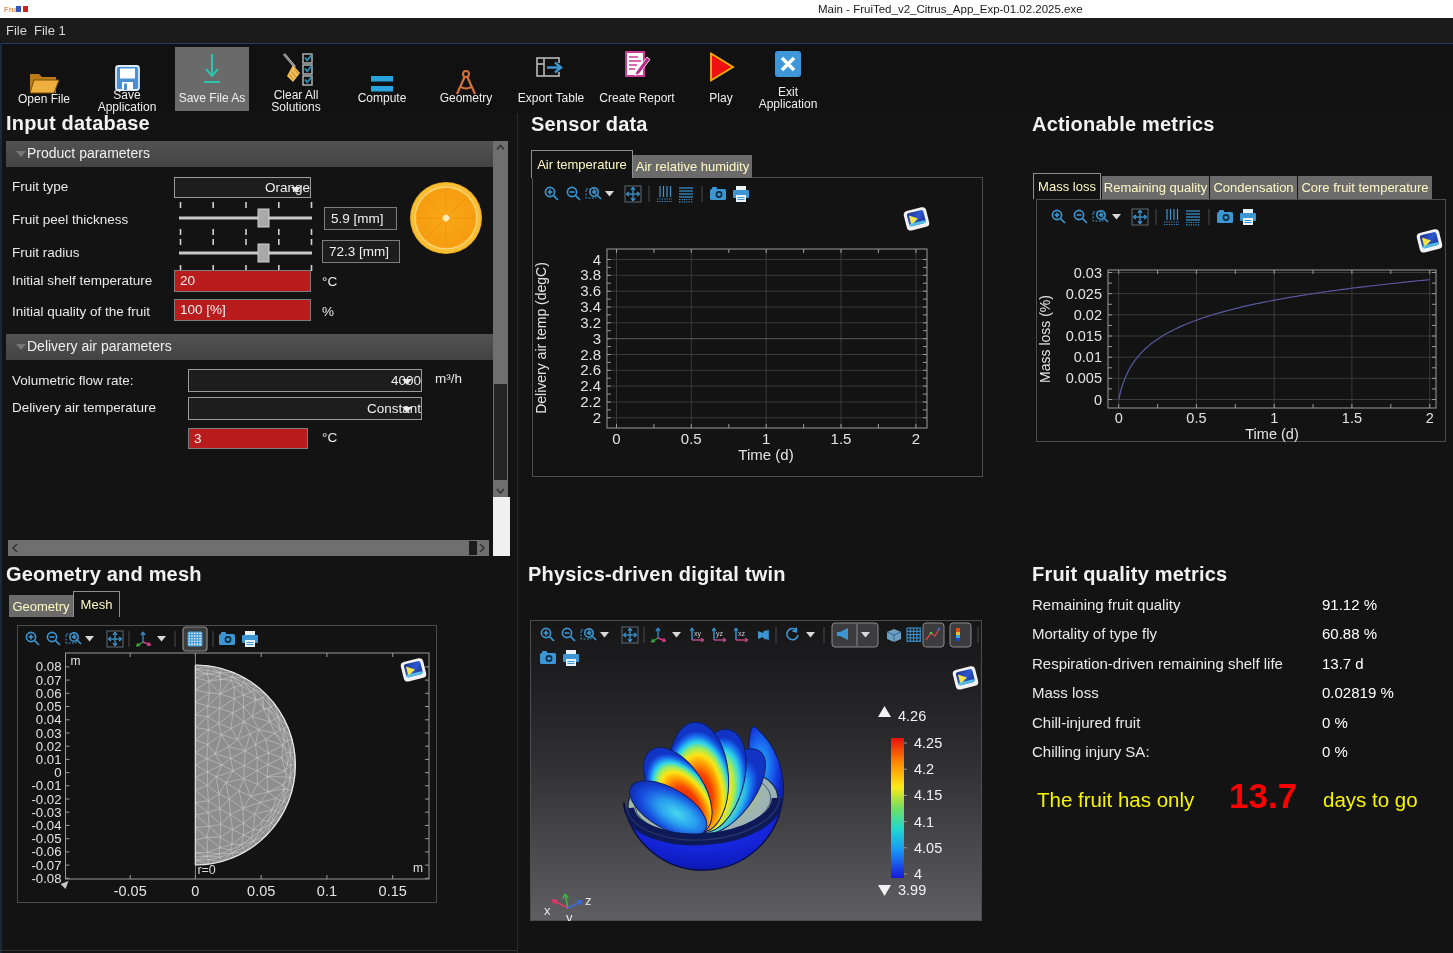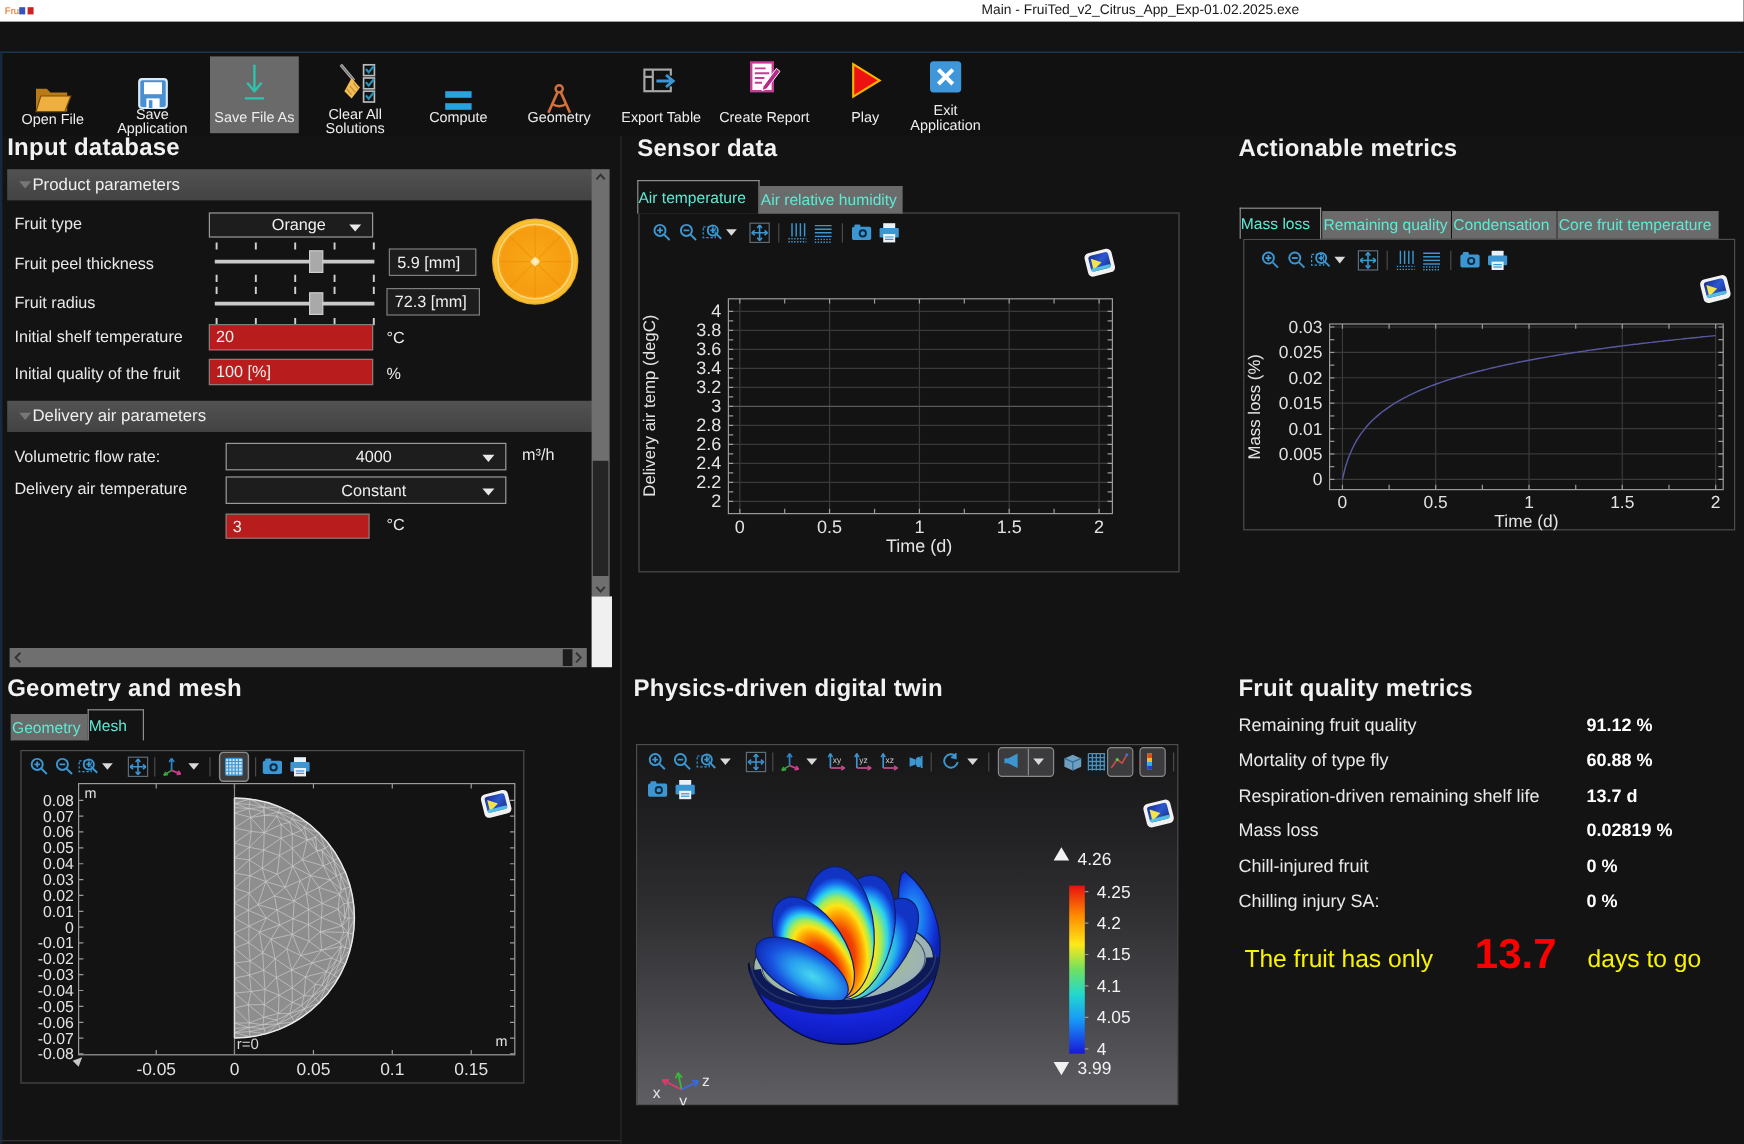--- a/index.html
+++ b/index.html
@@ -10,48 +10,52 @@
 .titlebar span{position:absolute;left:818px;top:1px;white-space:nowrap}
 .menubar{left:0;top:18px;width:1453px;height:25px;background:#1b1b1b;color:#d8d8d8;
  font-size:13px;line-height:25px}
 .menubar span{position:absolute;top:0}
 .toolbar{left:0;top:43px;width:1453px;height:70px;background:#111112;border-top:1px solid #1f4063}
 .tbtn{position:absolute;text-align:center;color:#eee;font-size:12px;line-height:11.5px}
 .sfas{position:absolute;left:175px;top:47px;width:74px;height:64px;background:#6a6a6a}
 h2{position:absolute;color:#f2f2f2;font-size:20px;font-weight:bold;white-space:nowrap;
  letter-spacing:0.2px}
 .panel{position:absolute;border:1px solid #4d4d4d}
-.tab{position:absolute;font-size:13px;color:#5eead4;white-space:nowrap}
+.tab{position:absolute;font-size:13px;color:#fef9c3;text-align:center;white-space:nowrap}
 .tab.on{background:#131313;border:1px solid #8f8f8f;border-bottom:none;z-index:3}
 .tab.off{background:#6b6b6b;border:1px solid #6b6b6b;border-bottom:none;z-index:2}
 .shead{position:absolute;background:linear-gradient(#525252,#434343);color:#efefef;
  font-size:14px;line-height:25px}
 .shead i{position:absolute;left:10px;top:10px;width:0;height:0;font-style:normal;
  border-left:5px solid transparent;border-right:5px solid transparent;border-top:6px solid #777}
 .lbl{position:absolute;color:#e9e9e9;font-size:13.5px;white-space:nowrap}
 .inp{position:absolute;background:#b91c1c;border:1px solid #7e7e7e;color:#efefef;
  font-size:13.5px;padding-left:5px}
 .combo{position:absolute;background:#1d1d1d;border:1px solid #9a9a9a;color:#efefef;
- font-size:13.5px;text-align:center;padding-left:13px}
+ font-size:13.5px;text-align:right;padding-left:13px}
 .combo b{position:absolute;right:9px;top:45%;width:0;height:0;font-weight:normal;
  border-left:5px solid transparent;border-right:5px solid transparent;border-top:6px solid #e8e8e8}
 .vbox{position:absolute;background:#1d1d1d;border:1px solid #7e7e7e;color:#efefef;
  font-size:13.5px;padding-left:6px}
 .metr{position:absolute;color:#e9e9e9;font-size:15px;white-space:nowrap}
-.metv{position:absolute;color:#fff;font-size:15px;font-weight:bold;white-space:nowrap}
+.metv{position:absolute;color:#fff;font-size:15px;font-weight:normal;white-space:nowrap}
 </style></head><body>
 <div id="app">
 <div class="abs titlebar">
       <span>Main - FruiTed_v2_Citrus_App_Exp-01.02.2025.exe</span>
     </div>
 <svg class="abs" style="left:4px;top:4px" width="26" height="10" viewBox="0 0 26 10">
       <text x="0" y="8" font-size="8" fill="#e06010" font-family="Liberation Sans">Fru</text>
       <rect x="12" y="2" width="5" height="6" fill="#3355bb"></rect>
       <rect x="19" y="2" width="5" height="6" fill="#cc2222"></rect>
     </svg>
+<div class="abs menubar">
+      <span style="left:6px">File</span>
+      <span style="left:34px">File 1</span>
+    </div>
 <div class="abs toolbar"></div>
 <div class="abs sfas"></div>
 <div class="abs" style="left:0;top:43px;width:2px;height:910px;background:#16293d"></div>
 <div class="abs" style="left:26px;top:66px"><svg width="36" height="34" viewBox="0 0 36 34">
         <path d="M4 8 L13 8 L16 11 L30 11 L30 27 L4 27 Z" fill="#b97a18"></path>
         <path d="M8 14 L33 14 L28 27 L4 27 Z" fill="#efaf3e" stroke="#7a4e08" stroke-width="1"></path>
       </svg></div>
 <div class="tbtn" style="left:-11px;top:94px;width:110px">Open File</div>
 <div class="abs" style="left:110px;top:60px"><svg width="34" height="34" viewBox="0 0 34 34">
         <rect x="6" y="6" width="23" height="24" rx="2.5" fill="#4a8fd2" stroke="#d9ecfb" stroke-width="1.8"></rect>

